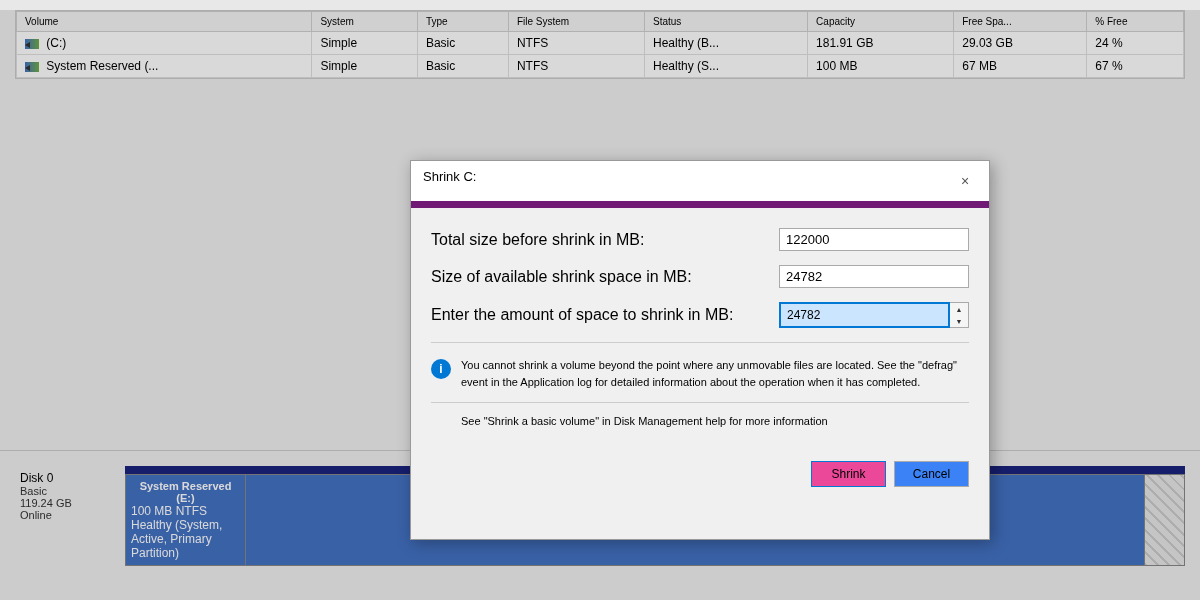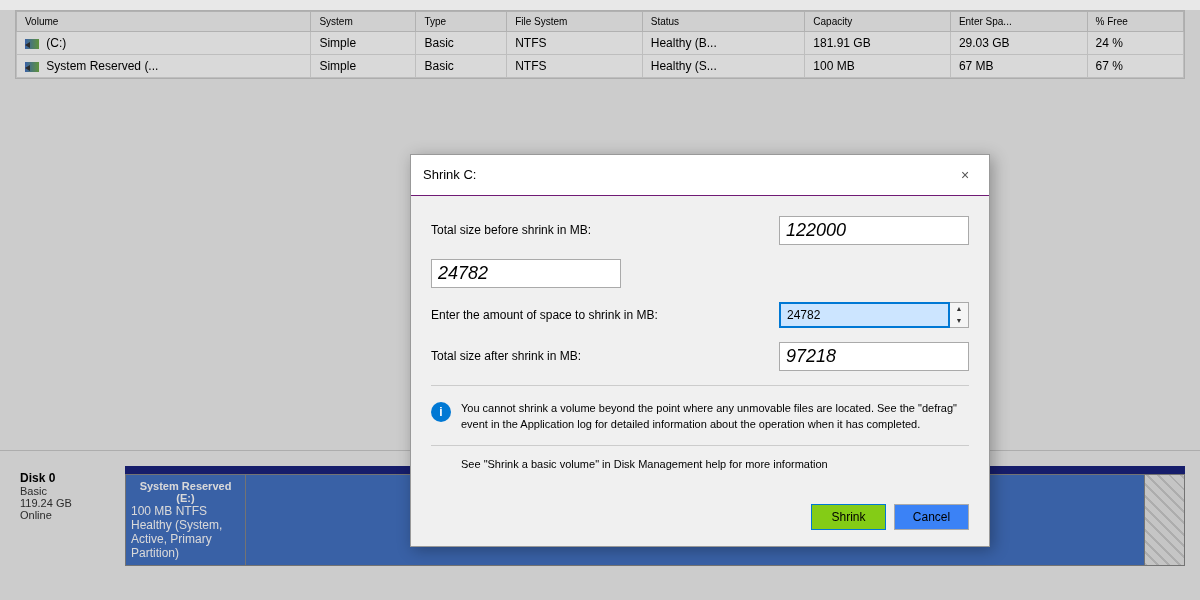--- a/index.html
+++ b/index.html
@@ -85,21 +85,21 @@
       align-items: flex-start;
       gap: 10px;
     }
 
     .disk-label {
       min-width: 100px;
       padding: 5px;
     }
 
     .disk-label-title {
-      font-weight: bold;
+      font-weight: normal;
       font-size: 12px;
     }
 
     .disk-label-sub {
       font-size: 11px;
       color: #333;
     }
 
     .disk-partitions {
       flex: 1;
@@ -176,23 +176,23 @@
       box-shadow: 3px 3px 15px rgba(0,0,0,0.3);
       width: 580px;
       min-height: 380px;
       position: relative;
     }
 
     .dialog-titlebar {
       background: #ffffff;
       padding: 8px 12px;
       display: flex;
-      align-items: center;
+      align-items: flex-start;
       justify-content: space-between;
-      border-bottom: 1px solid #701a75;
+      border-bottom: 7px solid #701a75;
     }
 
     .dialog-title {
       font-size: 13px;
       font-weight: normal;
       color: #000;
     }
 
     .dialog-close-btn {
       width: 24px;
@@ -213,34 +213,33 @@
     }
 
     .dialog-row {
       display: flex;
       align-items: center;
       margin-bottom: 14px;
     }
 
     .dialog-label {
       flex: 1;
-      font-size: 12px;
+      font-size: 16px;
       color: #000;
       padding-right: 10px;
     }
 
     .dialog-value {
       width: 190px;
       background: #ffffff;
       border: 1px solid #aaa;
       padding: 3px 6px;
-      font-size: 18px;
+      font-size: 13px;
       color: #000;
       text-align: left;
-      font-style: italic;
     }
 
     .dialog-input-wrap {
       width: 190px;
       display: flex;
       align-items: stretch;
     }
 
     .dialog-input {
       flex: 1;
@@ -330,39 +329,39 @@
       padding: 5px 14px;
       font-size: 12px;
       cursor: pointer;
       border: 1px solid #aaa;
       background: #3b82f6;
       color: #000;
     }
 
     .btn-primary {
       border: 1px solid #0078d4;
-      background: #84cc16;
+      background: #ec4899;
     }
   </style>
 </head>
 <body>
 
 <div class="main-panel">
 
   <div class="disk-table-area">
     <table class="disk-table">
       <thead>
         <tr>
           <th>Volume</th>
           <th>System</th>
           <th>Type</th>
           <th>File System</th>
           <th>Status</th>
           <th>Capacity</th>
-          <th>Enter Spa...</th>
+          <th>Free Spa...</th>
           <th>% Free</th>
         </tr>
       </thead>
       <tbody>
         <tr>
           <td>
             <span class="volume-icon"></span>
             <span>(C:)</span>
           </td>
           <td>Simple</td>
@@ -422,38 +421,35 @@
       </div>
 
       <div class="dialog-body">
 
         <div class="dialog-row">
           <span class="dialog-label">Total size before shrink in MB:</span>
           <div class="dialog-value">122000</div>
         </div>
 
         <div class="dialog-row">
+          <span class="dialog-label">Size of available shrink space in MB:</span>
           <div class="dialog-value">24782</div>
         </div>
 
         <div class="dialog-row">
           <span class="dialog-label">Enter the amount of space to shrink in MB:</span>
           <div class="dialog-input-wrap">
             <input class="dialog-input" type="text" value="24782" style="">
             <div class="spinner-btns">
               <button class="spinner-btn">▲</button>
               <button class="spinner-btn">▼</button>
             </div>
           </div>
         </div>
 
-        <div class="dialog-row">
-          <span class="dialog-label">Total size after shrink in MB:</span>
-          <div class="dialog-value">97218</div>
-        </div>
 
         <div class="dialog-divider"></div>
 
         <div class="info-box">
           <div class="info-icon">i</div>
           <div class="info-text">You cannot shrink a volume beyond the point where any unmovable files are located. See the "defrag" event in the Application log for detailed information about the operation when it has completed.</div>
         </div>
 
         <div class="see-also">See "Shrink a basic volume" in Disk Management help for more information</div>
       </div>

